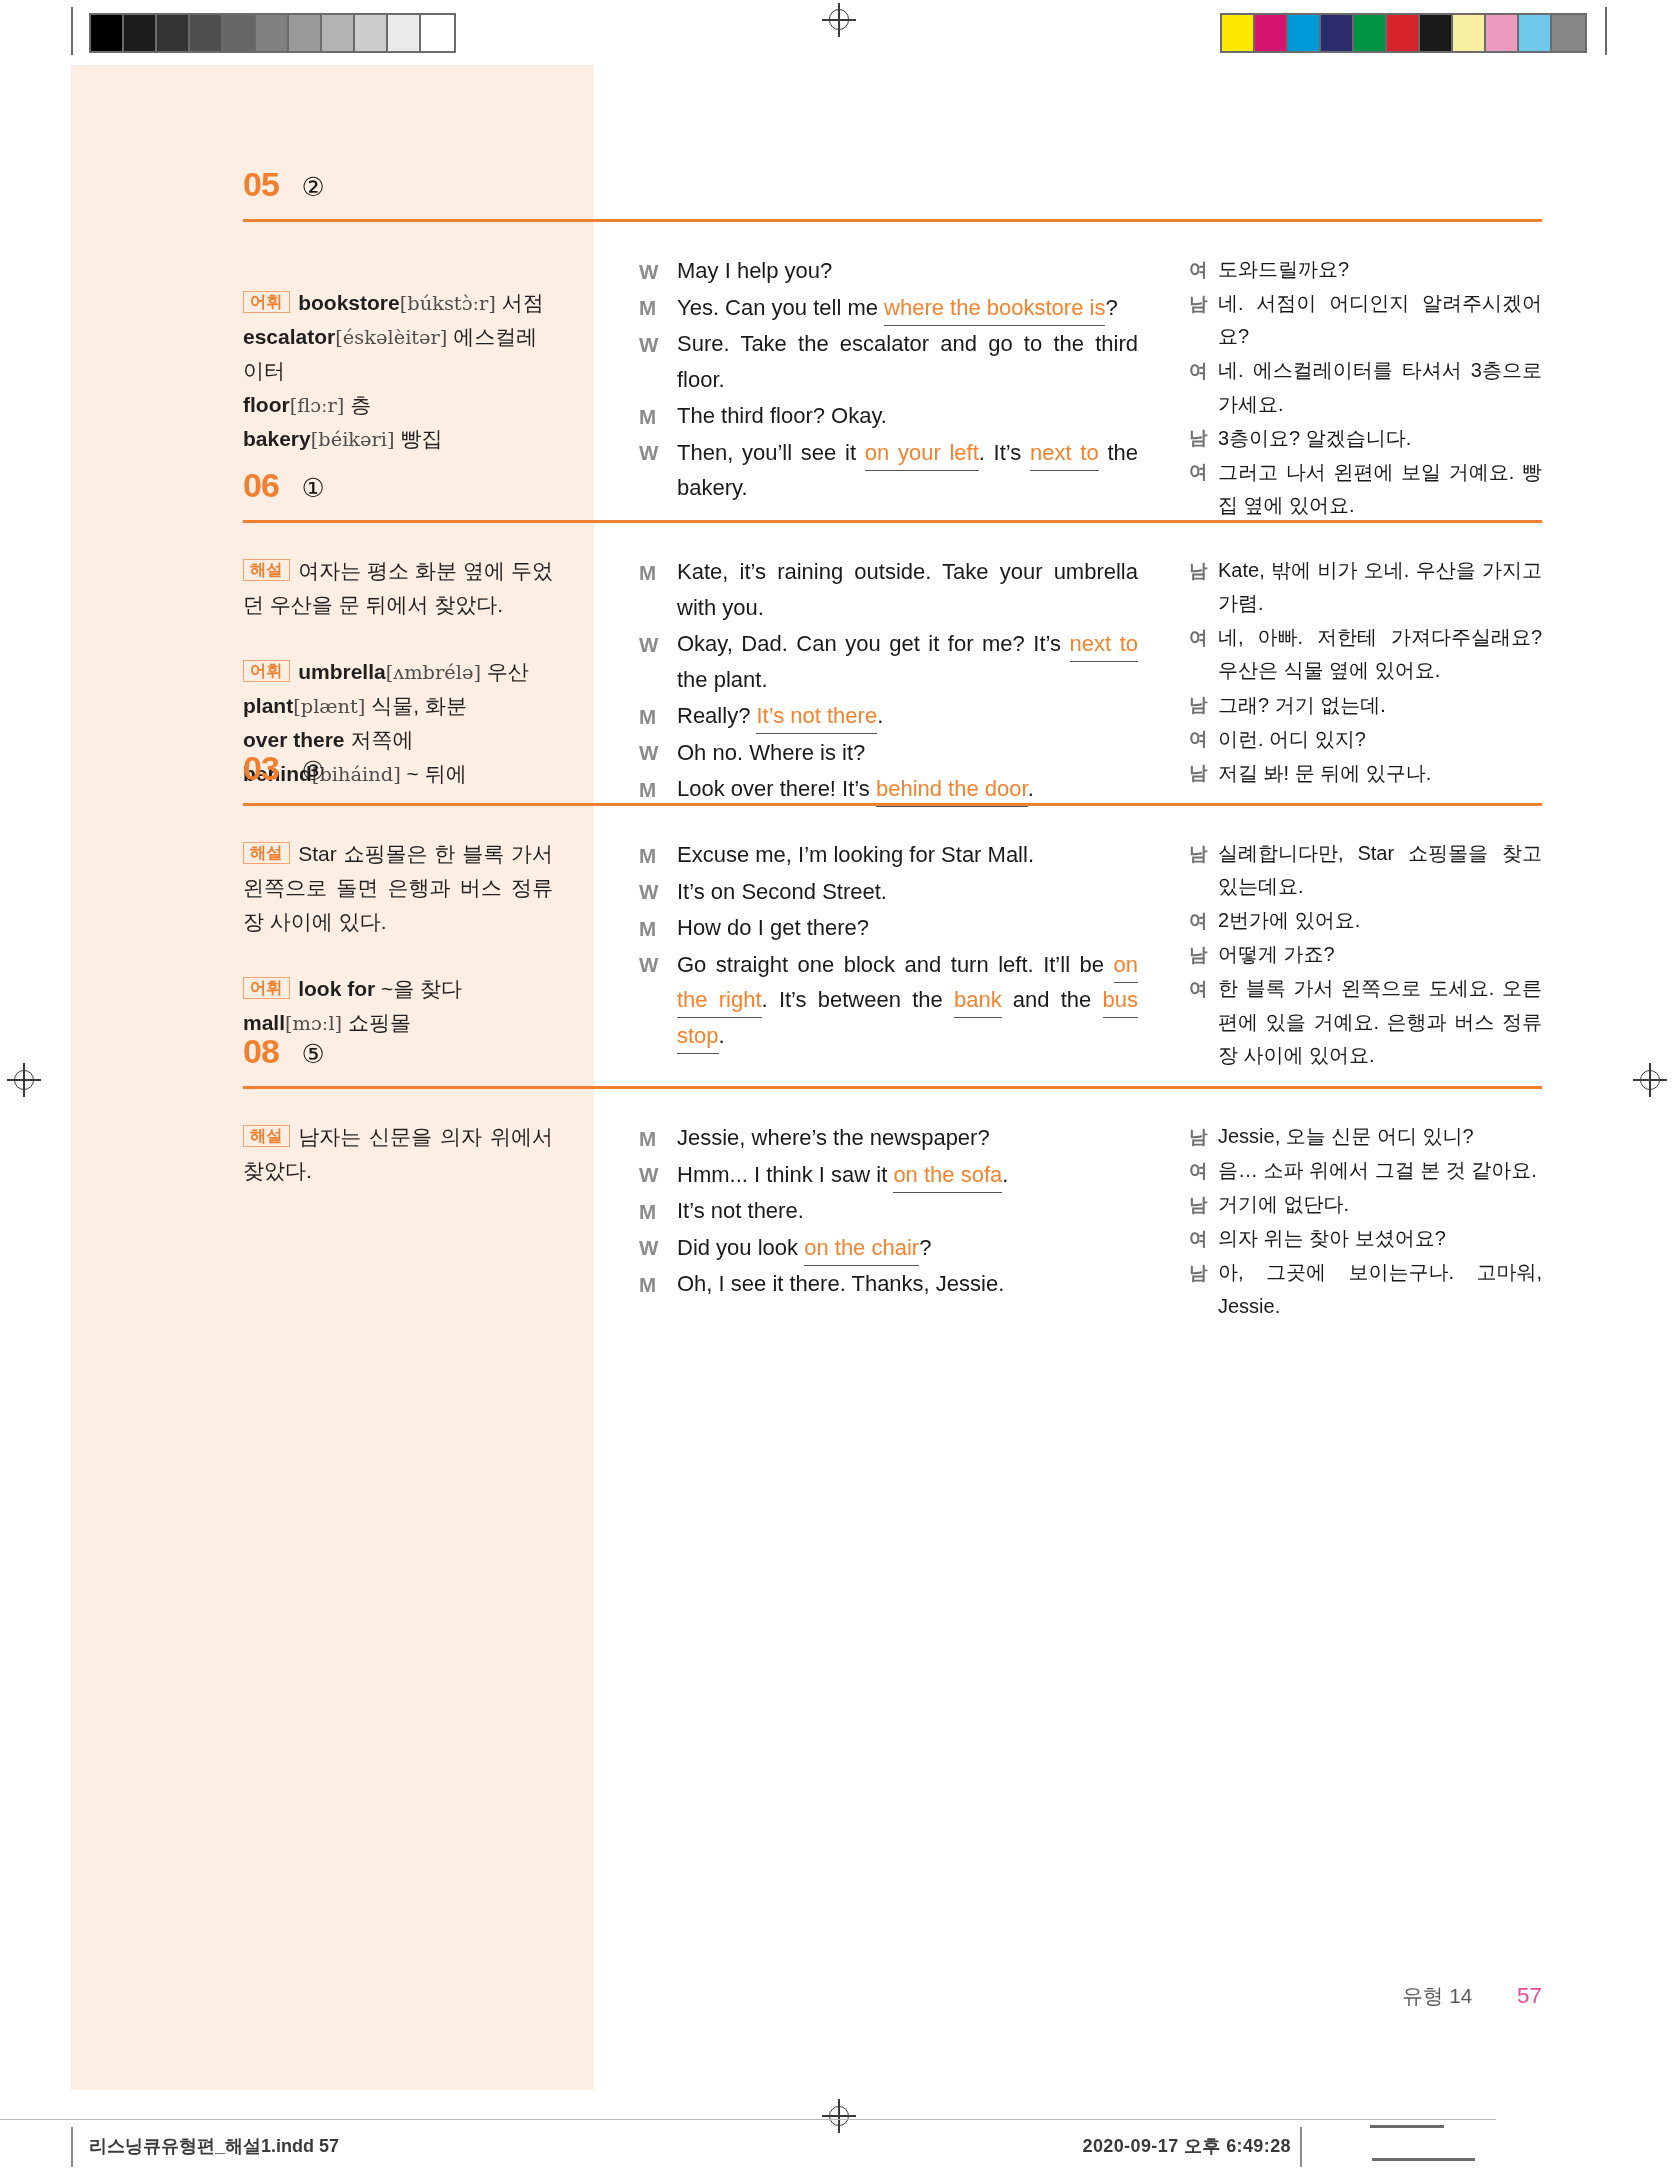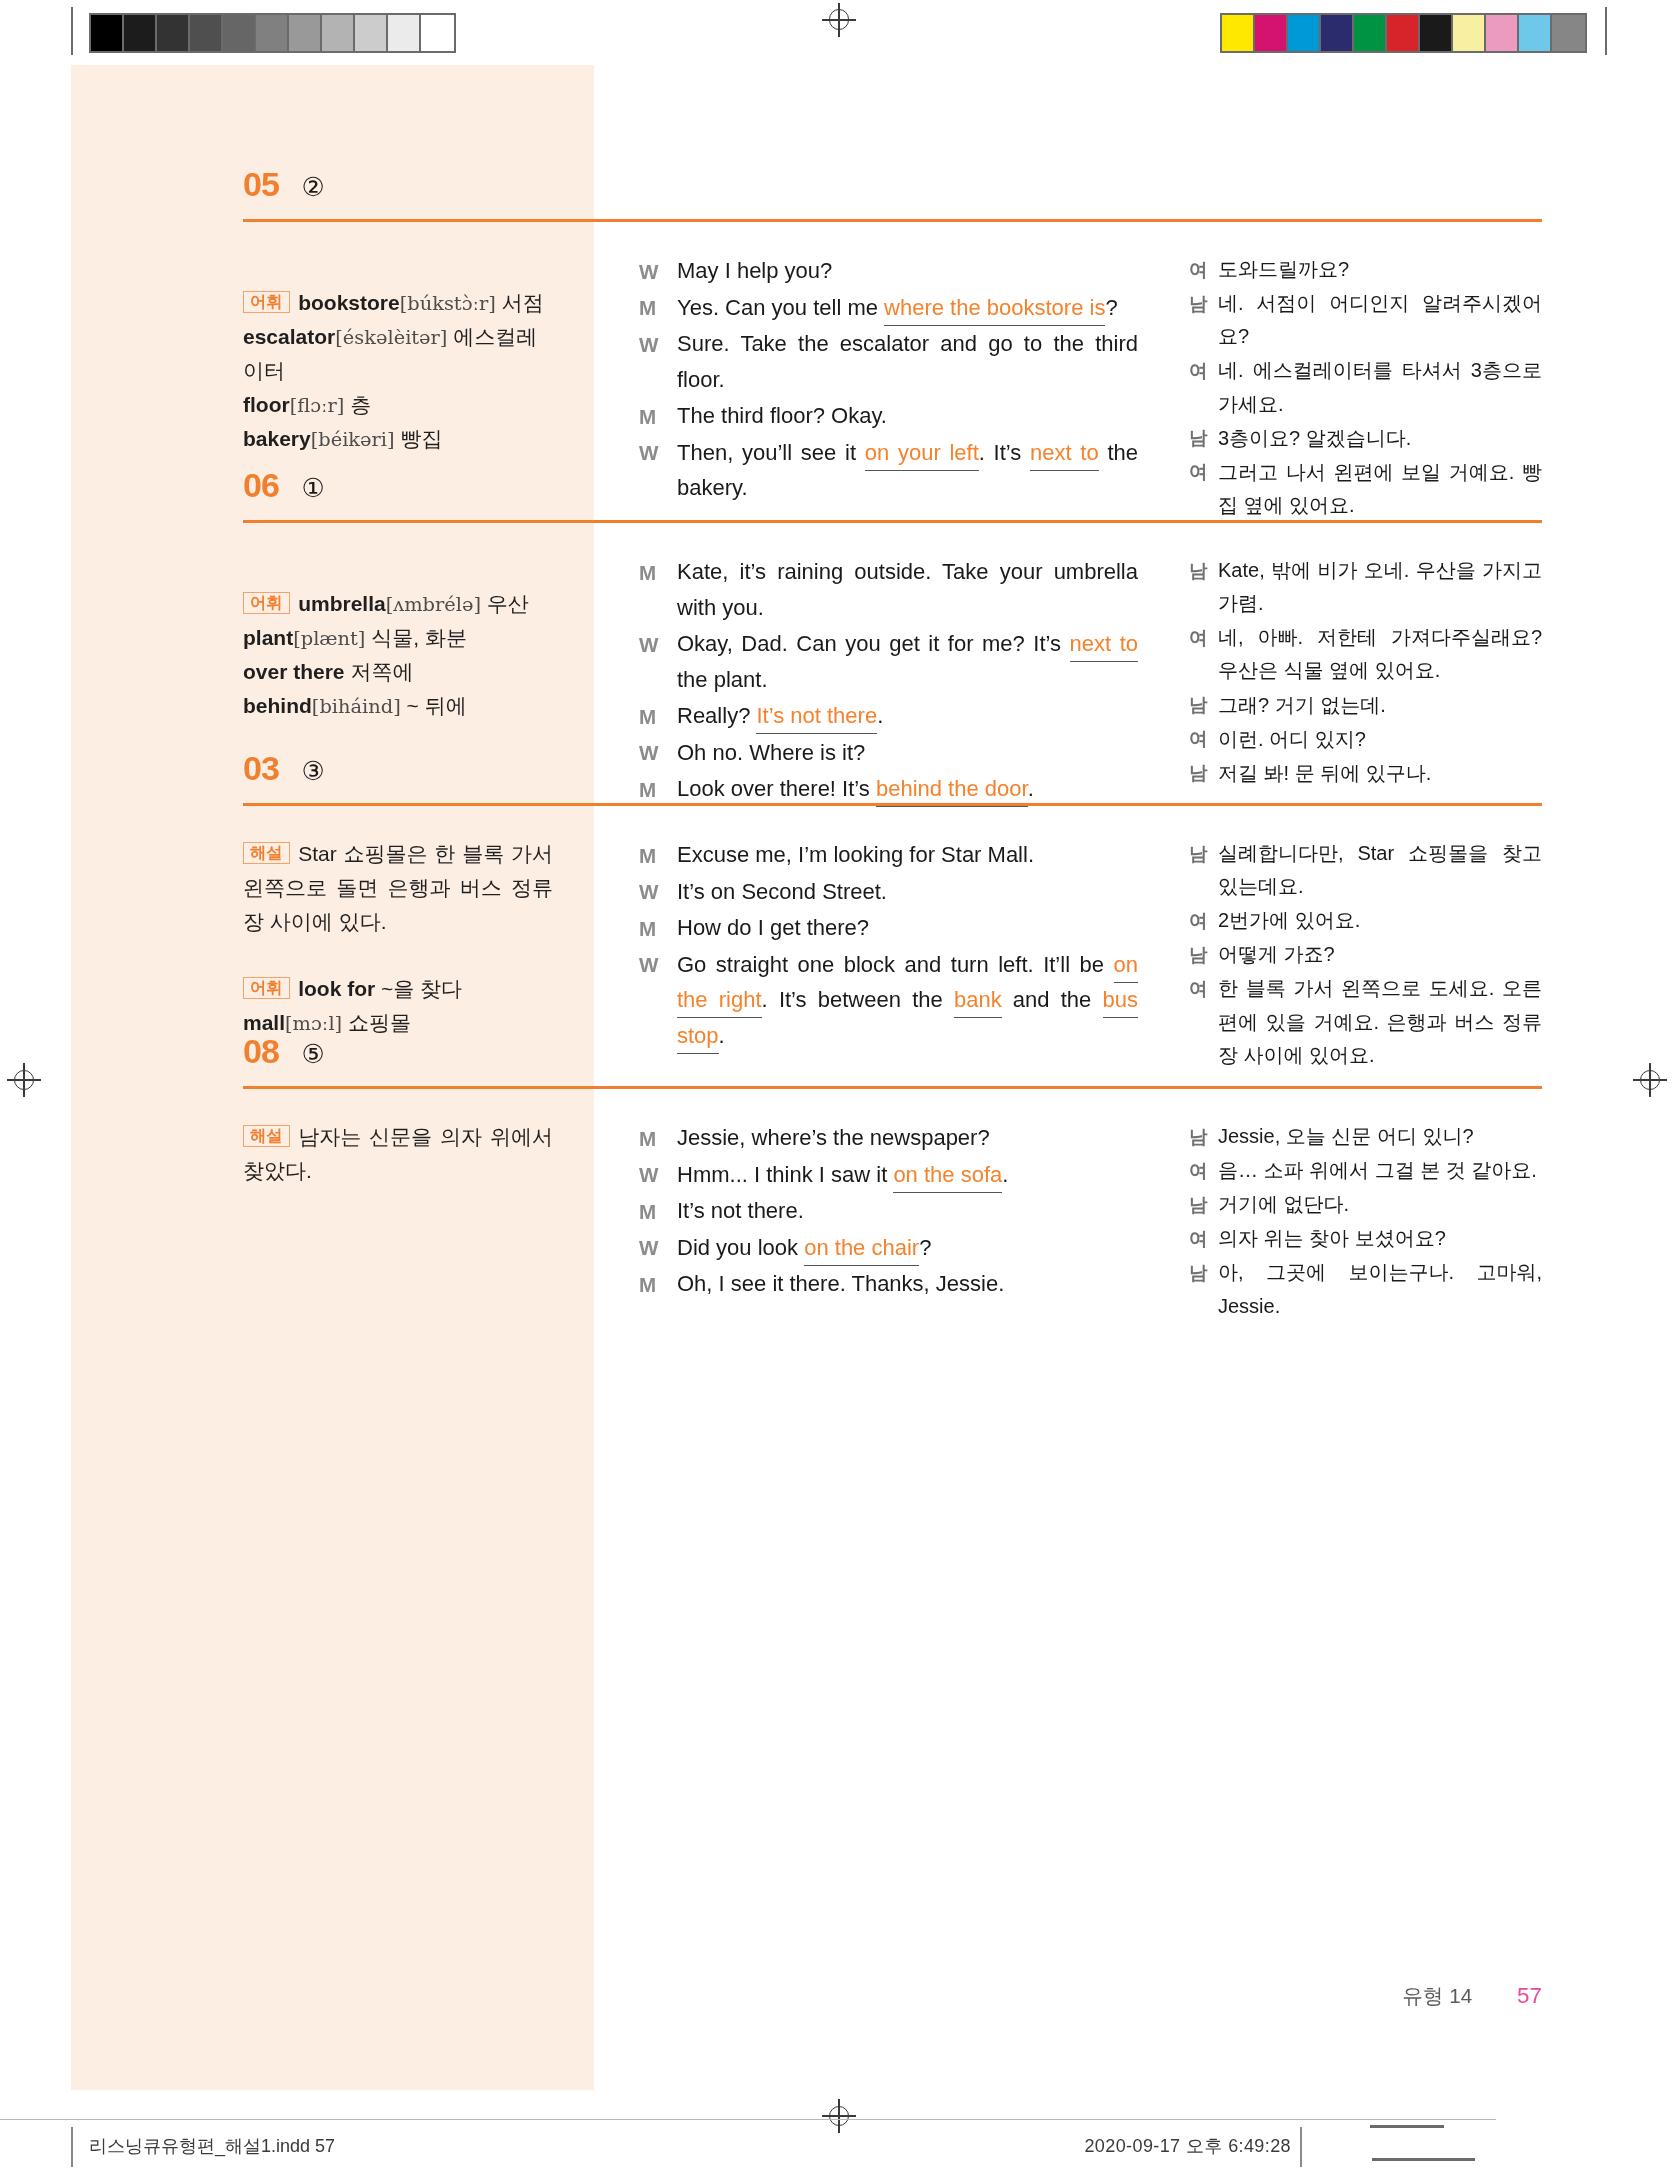--- a/index.html
+++ b/index.html
@@ -196,20 +196,21 @@
     color: #5a5a5a;
   }
   .pagefoot .pno { font-size: 22.4px; color: #ec4899; font-weight: 400; }
 
   .printbar {
     position: absolute;
     left: 0; top: 2119px;
     width: 1496px;
     height: 54px;
     border-top: 1.7px solid #b9b9b9;
+    font-weight: bold;
   }
   .printbar .pb-left {
     position: absolute; left: 89px; top: 13.8px;
     font-size: 18px; color: #3a3a3a;
   }
   .printbar .pb-right {
     position: absolute; right: 205px; top: 13.8px;
     font-size: 18px; color: #3a3a3a;
     letter-spacing: 0.4px;
   }
@@ -333,20 +334,21 @@
             </div>
           </div>
         </div>
         <div class="qblock" style="top: 403px;">
           <div class="qhead">
             <span class="qnum">06</span>
             <span class="qans">①</span>
           </div>
           <div class="qrule" style="top: 52px;"></div>
           <div class="col-left" style="top: 86px;">
+            <div class="expl"><span class="tag">해설</span>여자는 평소 화분 옆에 두었던 우산을 문 뒤에서 찾았다.</div>
             <div class="vocab"><span class="tag">어휘</span><span><span class="w">umbrella</span><span class="ipa">[ʌmbrélə]</span><span class="kr"> 우산</span></span><br><span><span class="w">plant</span><span class="ipa">[plænt]</span><span class="kr"> 식물, 화분</span></span><br><span><span class="w">over there</span><span class="kr"> 저쪽에</span></span><br><span><span class="w">behind</span><span class="ipa">[biháind]</span><span class="kr"> ~ 뒤에</span></span></div>
           </div>
           <div class="col-mid dlg" style="top: 86px;">
             <div class="line">
               <div class="spk">M</div>
               <div class="txt"><span>Kate, it’s raining outside. Take your umbrella with you.</span></div>
             </div>
             <div class="line">
               <div class="spk">W</div>
               <div class="txt"><span>Okay, Dad. Can you get it for me? It’s </span><span class="hl">next to</span><span> the plant.</span></div>

